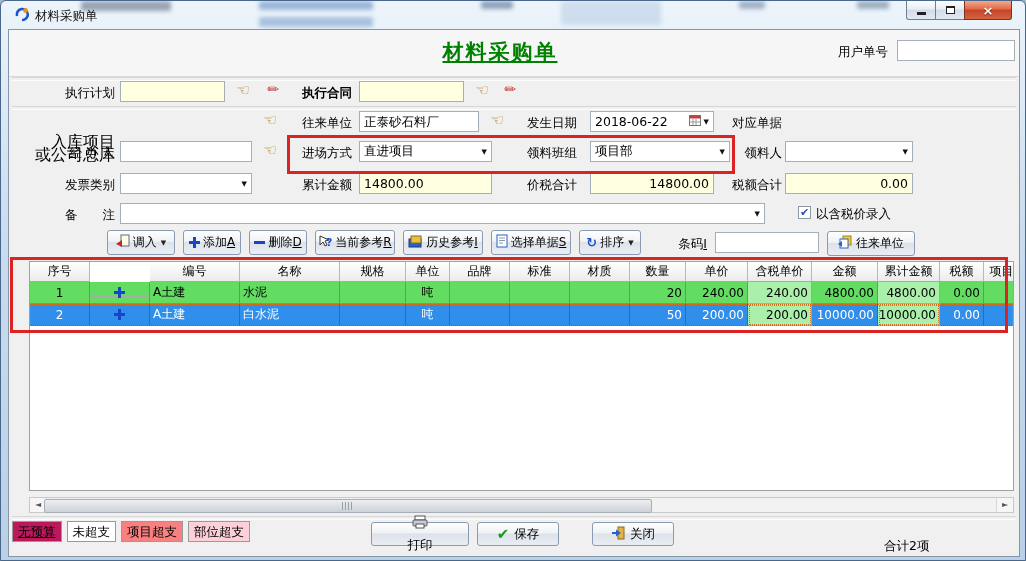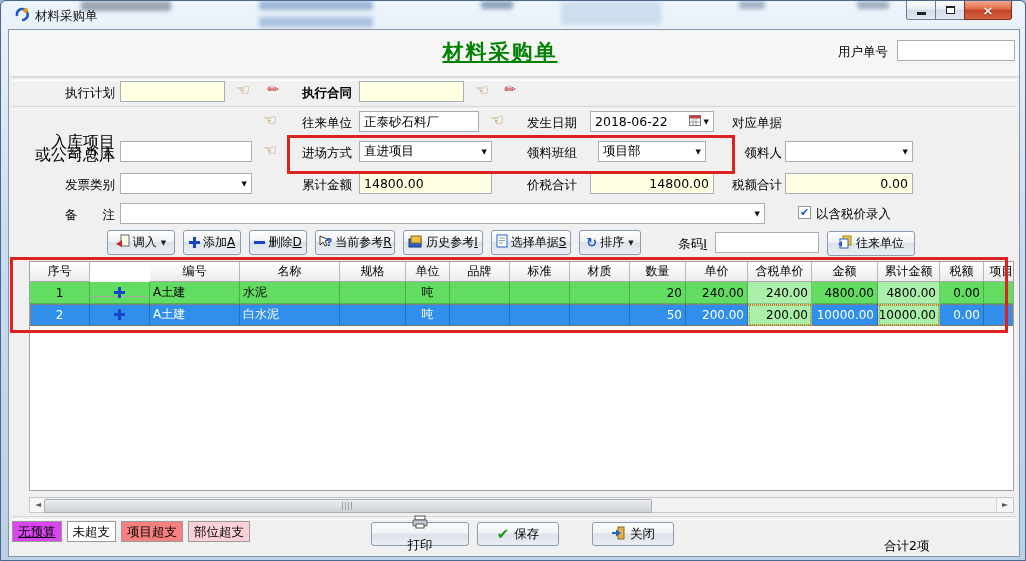--- a/index.html
+++ b/index.html
@@ -173,21 +173,21 @@
 
     <span class="lbl" style="left:30px;top:115px;width:76px;">经 办 人</span>
     <div class="txt" style="left:111px;top:111px;width:132px;"></div>
     <span class="iconbtn hand" style="left:249px;top:110px;">☜</span>
     <span class="lbl" style="left:283px;top:115px;width:60px;">进场方式</span>
     <div class="txt combo" style="left:350px;top:111px;width:133px;">
       <span class="val">直进项目</span>
         <span class="combo-arrow">▼</span>
     </div>
     <span class="lbl" style="left:510px;top:115px;width:58px;">领料班组</span>
-    <div class="txt combo" style="left:581px;top:111px;width:108px;margin-left:8px;">
+    <div class="txt combo" style="left:581px;top:111px;width:140px;">
       <span class="val">项目部</span>
         <span class="combo-arrow">▼</span>
     </div>
     <span class="lbl" style="left:715px;top:115px;width:58px;">领料人</span>
     <div class="txt combo" style="left:776px;top:111px;width:128px;">
       <span class="val"></span>
         <span class="combo-arrow">▼</span>
     </div>
 
     <span class="lbl" style="left:30px;top:147px;width:76px;">发票类别</span>
@@ -338,21 +338,21 @@
     <div class="hscroll">
       <span class="sarrow left">◄</span>
       <div class="sthumb">
           <span class="sgrip"></span>
         </div>
       <span class="sarrow right">►</span>
     </div>
 
     <div class="footline"></div>
     <div class="legend" id="legend">
-        <span class="badge" style="background: #d946ef; text-decoration: underline;">无预算</span>
+        <span class="badge" style="background: #be185d; text-decoration: underline;">无预算</span>
         <span class="badge" style="background: rgb(255, 255, 255);">未超支</span>
         <span class="badge" style="background: rgb(248, 128, 128);">项目超支</span>
         <span class="badge" style="background: rgb(251, 208, 216);">部位超支</span>
       </div>
     <div class="bbtn" style="left:362px;width:98px;flex-direction:column;">
       <span><svg width="16" height="14">
             <rect x="3" y="1" width="10" height="4" fill="#fff" stroke="#555"></rect>
             <rect x="1" y="5" width="14" height="6" rx="1" fill="#C8CCD4" stroke="#555"></rect>
             <rect x="4" y="9" width="8" height="4" fill="#fff" stroke="#555"></rect>
           </svg></span>

